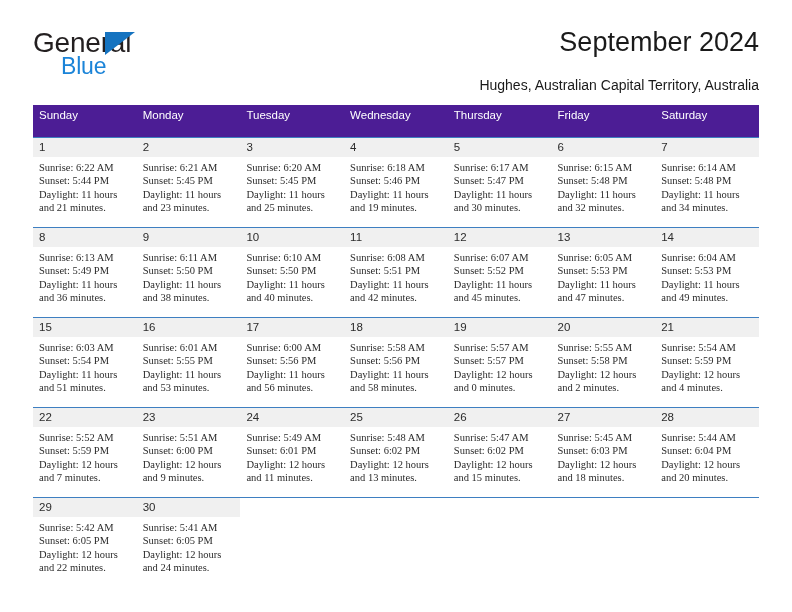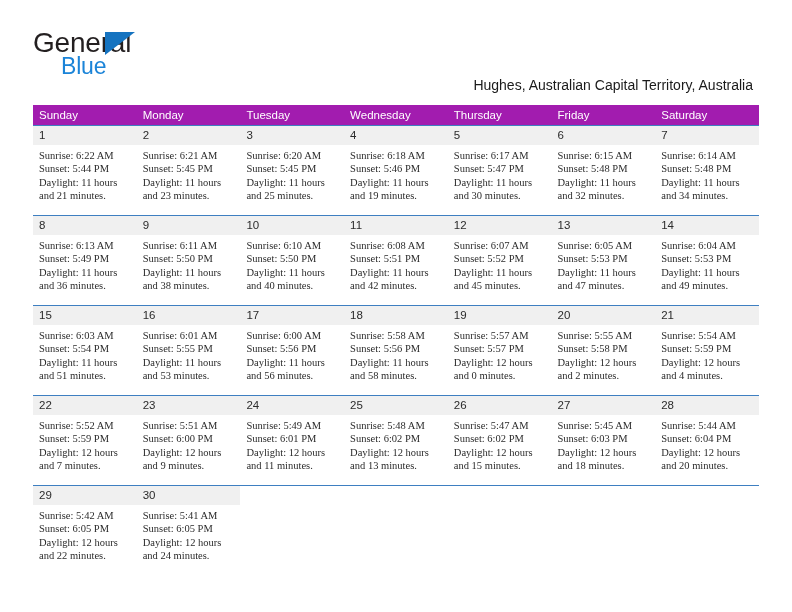--- a/index.html
+++ b/index.html
@@ -55,43 +55,43 @@
     position: absolute;
     right: 0; top: 0;
     font-size: 27px;
     color: #1a1a1a;
     text-align: right;
     line-height: 32px;
     white-space: nowrap;
   }
   .subtitle {
     position: absolute;
-    right: 6px; top: 50px;
+    right: 0; top: 50px;
     font-size: 14px;
     color: #1a1a1a;
     text-align: center;
     line-height: 18px;
     white-space: nowrap;
   }
 
   
   .calendar {
     position: absolute;
     left: 33px; top: 105px;
     width: 726px;
     border-collapse: collapse;
     table-layout: fixed;
   }
   .calendar th {
-    background: #a21caf;
+    background: #4c1d95;
     color: #ffffff;
     font-size: 11.5px;
     font-weight: normal;
     text-align: left;
-    padding: 4px 0 4px 6px;
+    padding: 4px 0 16px 6px;
     height: 19px;
     border: none;
   }
   .calendar td {
     vertical-align: top;
     padding: 0;
     border-top: 1px solid #3e7fc1;
     width: 103.71px;
     height: 90px;
   }
@@ -123,20 +123,21 @@
 <body>
 
 <div class="page">
 
   <div class="header">
     <div class="logo">
       <span class="logo-general">General</span>
       <span class="logo-tri"></span>
       <span class="logo-blue">Blue</span>
     </div>
+    <div class="title">September 2024</div>
     <div class="subtitle">Hughes, Australian Capital Territory, Australia</div>
   </div>
 
   <table class="calendar">
     <thead>
       <tr>
         <th>Sunday</th>
         <th>Monday</th>
         <th>Tuesday</th>
         <th>Wednesday</th>

